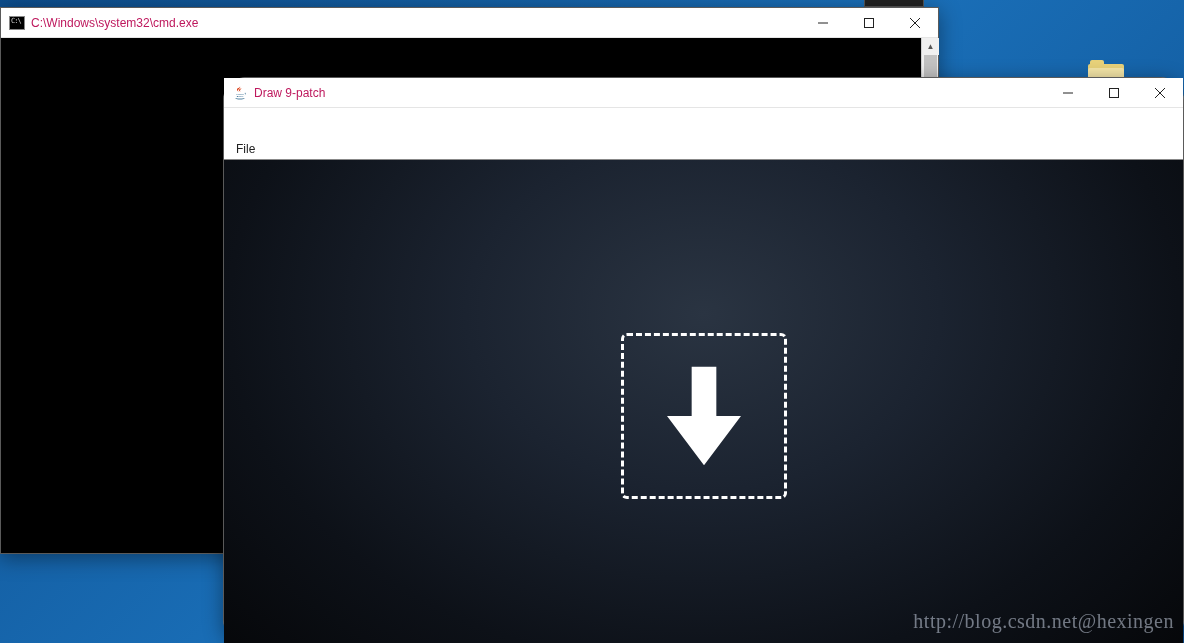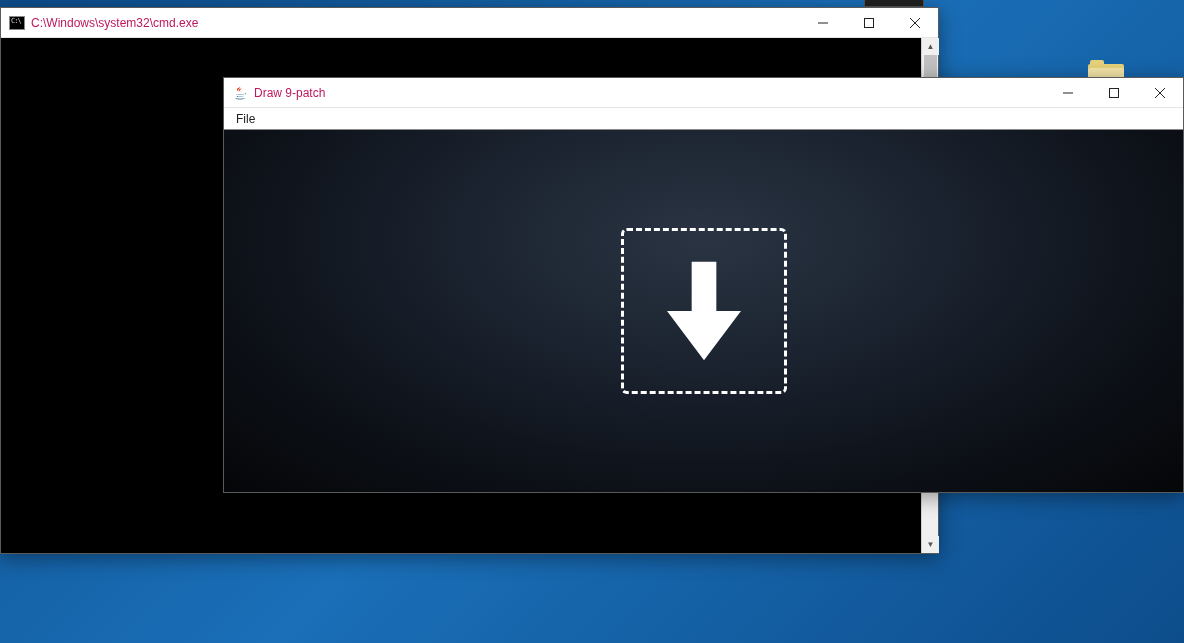--- a/index.html
+++ b/index.html
@@ -27,22 +27,22 @@
   .cmd-body { position: relative; height: calc(100% - 30px); background:#fff; }
   .cmd-content { position:absolute; inset:0 17px 0 0; background: #000; }
   .cmd-scroll { position:absolute; top:0; right:0; bottom:0; width:17px; background:#f0f0f0; border-left:1px solid #d0d0d0;}
   .cmd-scroll .up, .cmd-scroll .down { position:absolute; left:0; width:17px; height:17px; background:#f0f0f0; display:flex;align-items:center;justify-content:center;color:#555;font-size:8px;}
   .cmd-scroll .up{top:0;} .cmd-scroll .down{bottom:0;}
   .cmd-scroll .thumb{ position:absolute; left:2px; top:17px; width:13px; height:30px; background:#c2c2c2; }
 
   .cmd-icon-box { width:16px; height:14px; background:#000; border:1px solid #888; position:relative; font-size:7px; color:#ccc; line-height:6px; padding:1px 0 0 1px; font-family:monospace; letter-spacing:-1px; }
 
   
-  .draw-window { left: 223px; top: 77px; width: 961px; height: 416px; }
-  .menubar { height: 22px; background: #fff; font-size: 12px; color:#222; display:flex; align-items:center; padding-left:4px; border-bottom:1px solid #888;}
+  .draw-window { left: 223px; top: 77px; width: 961px; height: 566px; border-radius: 23px; }
+  .menubar { height: 22px; background: #fff; font-size: 12px; color:#222; display:flex; align-items:center; padding-left:4px; border-bottom:1px solid #888;margin-top:30px;}
   .menubar .menu-item { padding: 2px 8px; }
   .draw-body { height: calc(100% - 30px - 22px); background: radial-gradient(ellipse at 50% 30%, #2a3442 0%, #1b2330 35%, #0d1118 70%, #050608 100%); position:relative; display:flex; align-items:center; justify-content:center; }
   .drop-target { width: 166px; height: 166px; border: 3px dashed #fff; border-radius: 6px; display:flex; align-items:center; justify-content:center; }
   .drop-target svg { width: 74px; height: 100px; fill:#fff; }
 
   
   .java-icon svg { width:16px; height:16px; }
 
   
   .top-remnant { position:absolute; top:0; right:260px; width:60px; height:7px; background:#222; border:1px solid #555; border-top:none;}
@@ -131,13 +131,14 @@
     </div>
     <div class="draw-body">
       <div class="drop-target">
         <svg viewBox="0 0 60 80">
           <path d="M20 0 H40 V40 H60 L30 80 L0 40 H20 Z"></path>
         </svg>
       </div>
     </div>
   </div>
 
+  <div class="watermark">http://blog.csdn.net@hexingen</div>
 </div>
 
 </body></html>

